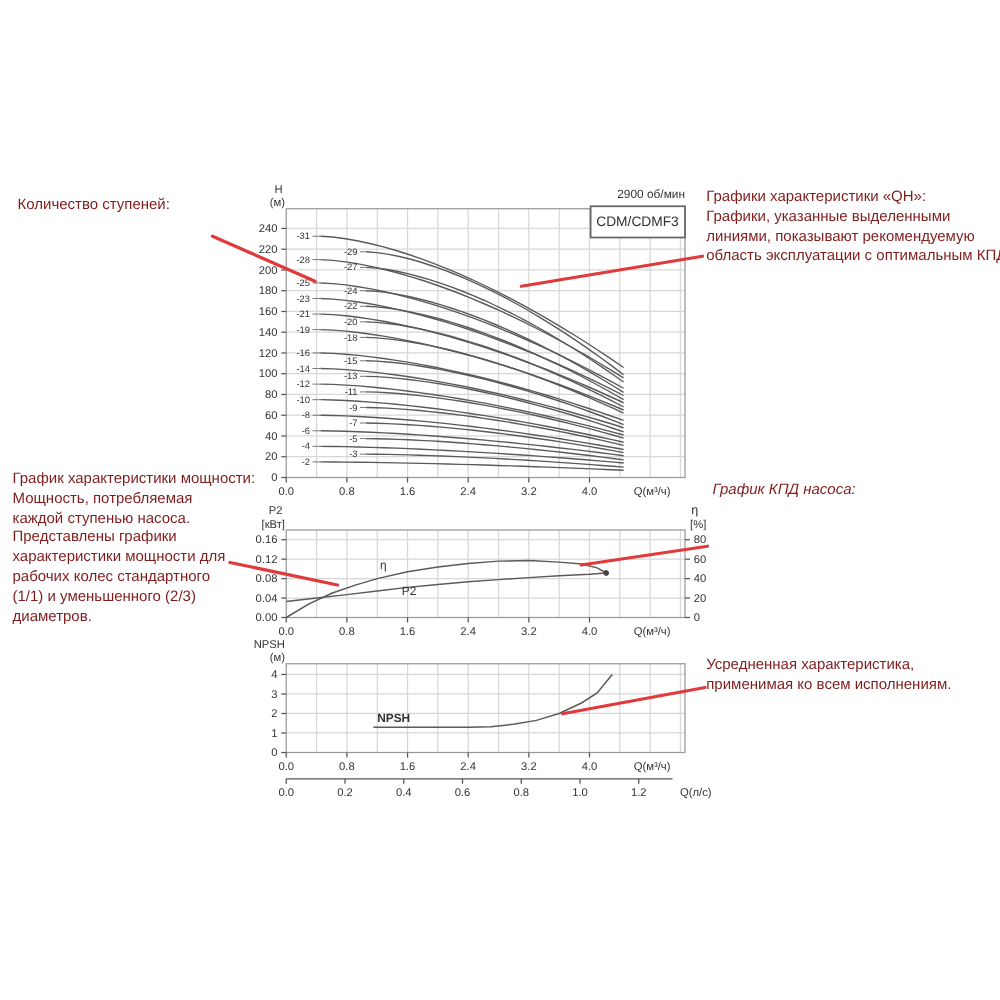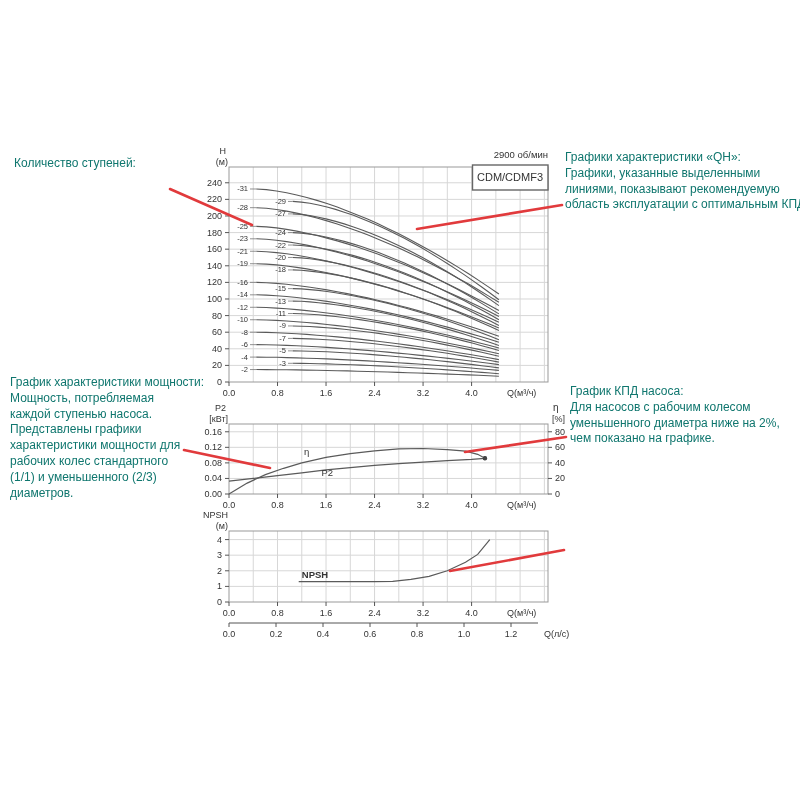--- a/index.html
+++ b/index.html
@@ -1,23 +1,23 @@
 <!DOCTYPE html>
 <html><head>
 <meta charset="utf-8">
 <style>
   html,body{margin:0;padding:0;background:#ffffff;}
   .page{position:relative;width:800px;height:800px;background:#fff;overflow:hidden;
         font-family:"Liberation Sans","DejaVu Sans",sans-serif;}
-  .note{position:absolute;font-size:12px;line-height:1.32;color:#0f766e;}
+  .note{position:absolute;font-size:12px;line-height:1.32;color:#7f1d1d;}
   .note .t{white-space:nowrap;}
   #note-stages{left:14px;top:156px;width:178px;}
   #note-qh{left:565px;top:150px;width:250px;}
   #note-power{left:10px;top:375px;width:174px;}
-  #note-eff{left:570px;top:384px;width:218px;}
+  #note-eff{left:570px;top:384px;width:218px;font-style:italic;}
   #note-npsh{left:565px;top:524px;width:210px;}
   svg{position:absolute;left:0;top:0;}
 </style>
 </head>
 <body>
 
 <div class="page">
 
   <div class="note" id="note-stages">
     <div class="t">Количество ступеней:</div>
@@ -28,24 +28,24 @@
     <div>Графики, указанные выделенными линиями, показывают рекомендуемую область эксплуатации с оптимальным КПД.</div>
   </div>
 
   <div class="note" id="note-power">
     <div class="t">График характеристики мощности:</div>
     <div>Мощность, потребляемая каждой ступенью насоса. Представлены графики характеристики мощности для рабочих колес стандартного (1/1) и уменьшенного (2/3) диаметров.</div>
   </div>
 
   <div class="note" id="note-eff">
     <div class="t">График КПД насоса:</div>
-    <div>Для насосов с рабочим колесом уменьшенного диаметра ниже на 2%, чем показано на графике.</div>
   </div>
 
   <div class="note" id="note-npsh">
+    <div>Усредненная характеристика, применимая ко всем исполнениям.</div>
   </div>
 
   <svg id="chartsvg" width="800" height="800" viewBox="0 0 800 800">
       <g>
         <line x1="253.25855513307985" y1="167" x2="253.25855513307985" y2="382" stroke="#d7d7d7" stroke-width="1"></line>
         <line x1="277.5171102661597" y1="167" x2="277.5171102661597" y2="382" stroke="#d7d7d7" stroke-width="1"></line>
         <line x1="301.77566539923953" y1="167" x2="301.77566539923953" y2="382" stroke="#d7d7d7" stroke-width="1"></line>
         <line x1="326.0342205323194" y1="167" x2="326.0342205323194" y2="382" stroke="#d7d7d7" stroke-width="1"></line>
         <line x1="350.29277566539923" y1="167" x2="350.29277566539923" y2="382" stroke="#d7d7d7" stroke-width="1"></line>
         <line x1="374.55133079847906" y1="167" x2="374.55133079847906" y2="382" stroke="#d7d7d7" stroke-width="1"></line>

